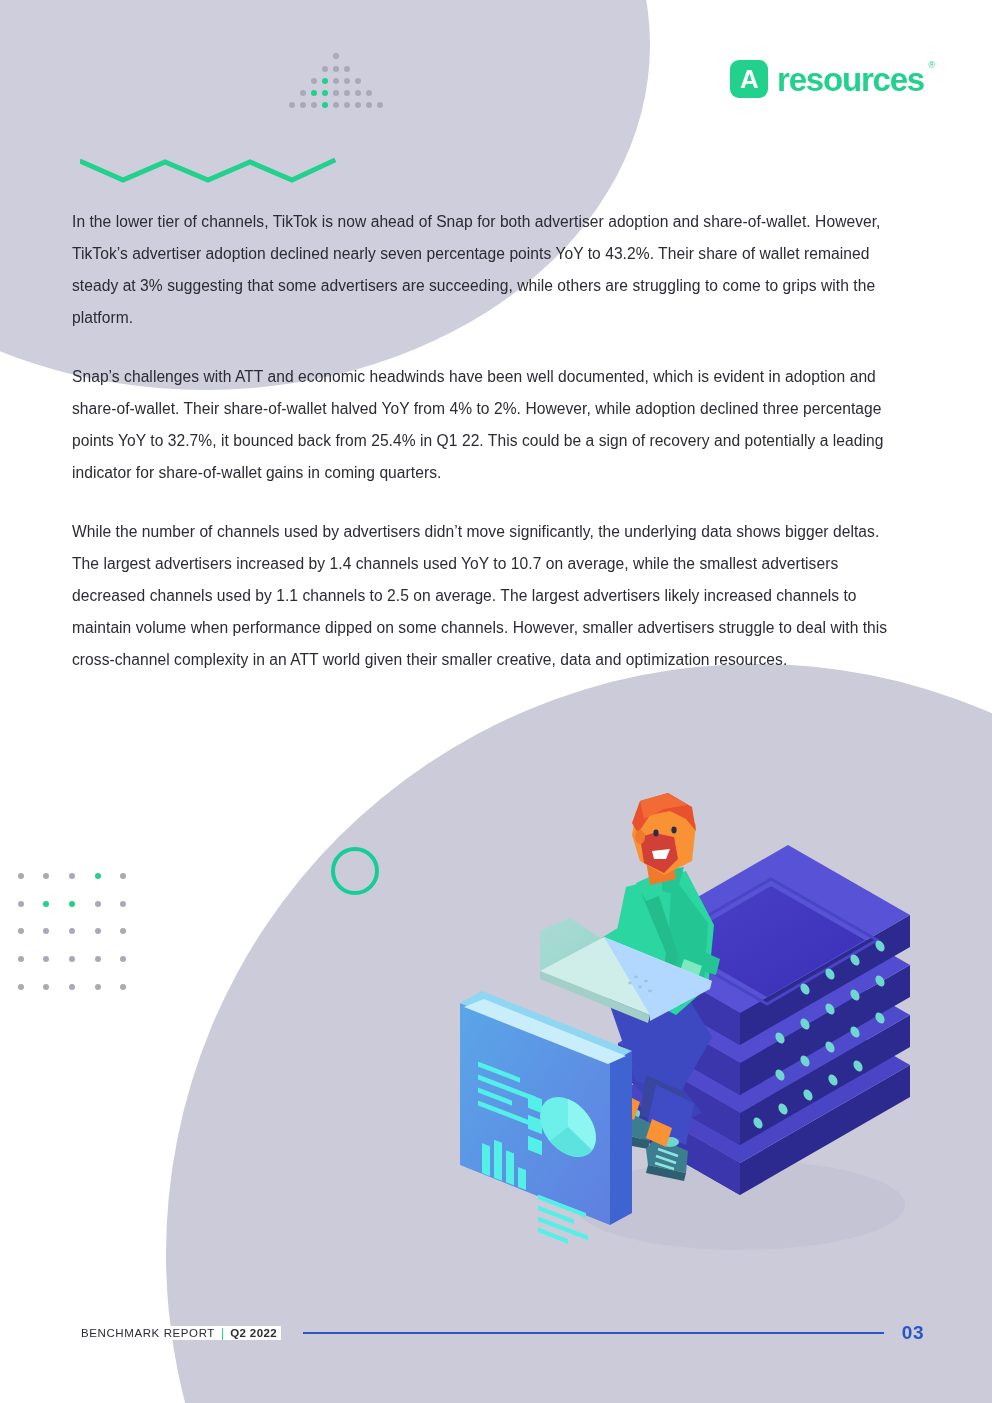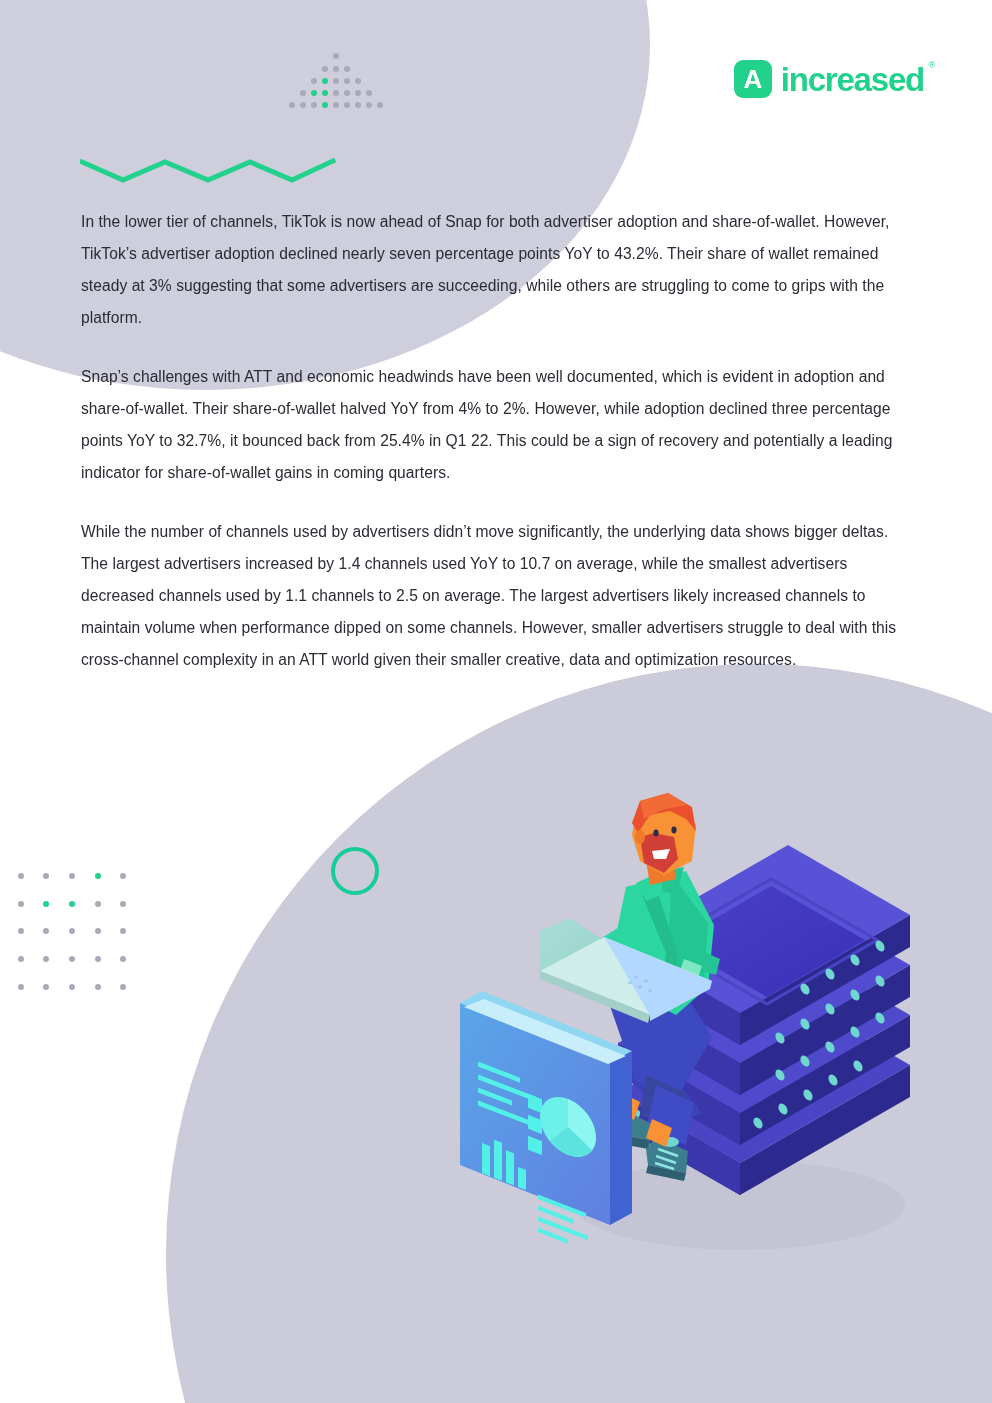--- a/index.html
+++ b/index.html
@@ -121,21 +121,21 @@
     top: -2px;
     right: -10px;
     font-size: 9px;
     font-weight: normal;
     color: #21d18c;
   }
 
   
   .content {
     position: absolute;
-    left: 81px;
+    left: 72px;
     top: 206px;
     width: 826px;
     z-index: 4;
   }
   .para {
     font-size: 15.6px;
     line-height: 32px;
     color: #2b2b33;
     margin: 0 0 27px 0;
     letter-spacing: 0.05px;
@@ -271,21 +271,21 @@
     </g>
   </svg>
 
   <div class="green-ring"></div>
 
   <div class="logo">
     <div class="logo-mark">
       <span>A</span>
     </div>
     <div class="logo-word">
-      <span>increased</span><span class="logo-reg">®</span>
+      <span>resources</span><span class="logo-reg">®</span>
     </div>
   </div>
 
   <div class="content">
     <p class="para">In the lower tier of channels, TikTok is now ahead of Snap for both advertiser adoption and share-of-wallet. However, TikTok’s advertiser adoption declined nearly seven percentage points YoY to 43.2%. Their share of wallet remained steady at 3% suggesting that some advertisers are succeeding, while others are struggling to come to grips with the platform.</p>
     <p class="para">Snap’s challenges with ATT and economic headwinds have been well documented, which is evident in adoption and share-of-wallet. Their share-of-wallet halved YoY from 4% to 2%. However, while adoption declined three percentage points YoY to 32.7%, it bounced back from 25.4% in Q1 22. This could be a sign of recovery and potentially a leading indicator for share-of-wallet gains in coming quarters.</p>
     <p class="para">While the number of channels used by advertisers didn’t move significantly, the underlying data shows bigger deltas. The largest advertisers increased by 1.4 channels used YoY to 10.7 on average, while the smallest advertisers decreased channels used by 1.1 channels to 2.5 on average. The largest advertisers likely increased channels to maintain volume when performance dipped on some channels. However, smaller advertisers struggle to deal with this cross-channel complexity in an ATT world given their smaller creative, data and optimization resources.</p>
   </div>
 
   <svg class="illustration" viewBox="0 0 500 490">
@@ -464,14 +464,23 @@
       </g>
 
       <g transform="translate(128 352) skewY(21)">
         <circle cx="0" cy="0" r="28" fill="#6ef0ea"></circle>
         <path d="M0 0 L0 -28 A28 28 0 0 1 24 14 Z" fill="#8df6f0"></path>
         <path d="M0 0 L24 14 A28 28 0 0 1 -18 21 Z" fill="#5ce3e0"></path>
       </g>
     </g>
   </svg>
 
+  <div class="footer">
+    <div class="footer-left">
+      <span class="footer-label">BENCHMARK REPORT</span>
+      <span class="footer-sep">|</span>
+      <span class="footer-quarter">Q2 2022</span>
+    </div>
+    <div class="footer-rule"></div>
+    <div class="footer-page">03</div>
+  </div>
 
 </div>
 
 </body></html>

